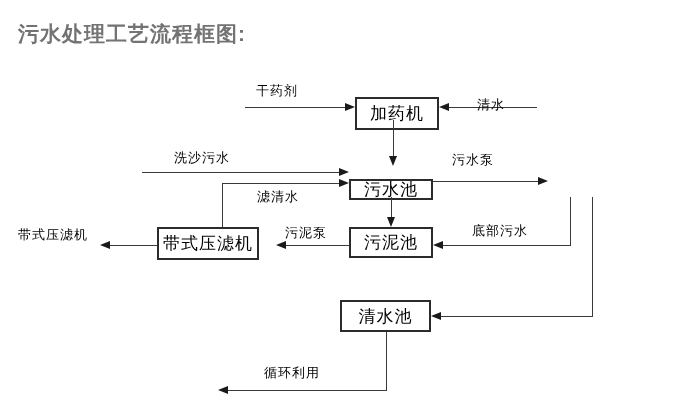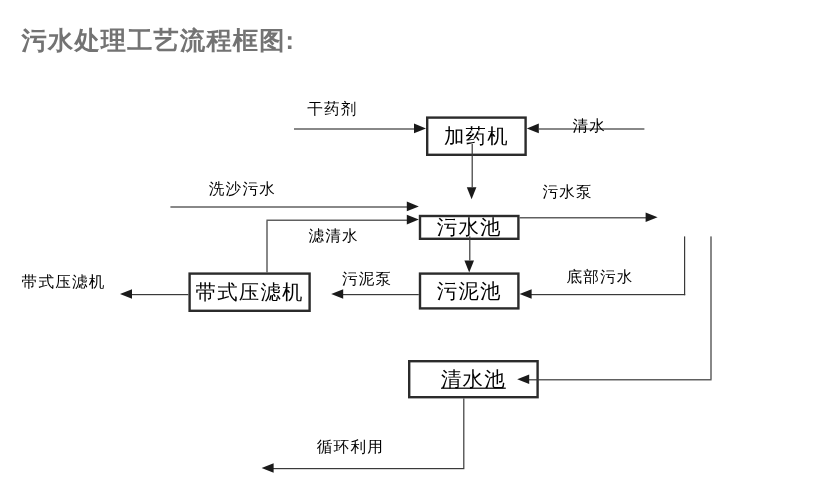--- a/index.html
+++ b/index.html
@@ -72,21 +72,21 @@
     border-left: 4.5px solid transparent;
     border-right: 4.5px solid transparent;
   }
 
   
   .n-dosing  { left: 355px; top: 97px;  width: 84px;  height: 33px; }
   .n-sewage  { left: 349px; top: 166px; width: 84px;  height: 21px; margin-top: 13px; }
   .n-tower   { left: 548px; top: 165px; width: 132px; height: 32px; }
   .n-press   { left: 157px; top: 227px; width: 102px; height: 33px; }
   .n-sludge  { left: 349px; top: 227px; width: 84px;  height: 31px; }
-  .n-clean   { left: 340px; top: 300px; width: 109px;  height: 32px; text-decoration: underline; }
+  .n-clean   { left: 340px; top: 300px; width: 91px;  height: 32px; }
 
   
   .hl-dry      { left: 245px; top: 107px; width: 101px; }
   .hl-clear    { left: 449px; top: 107px; width: 88px;  }
   .hl-sand     { left: 142px; top: 172px; width: 198px; }
   .hl-filtered { left: 222px; top: 183px; width: 118px; }
   .hl-spump    { left: 433px; top: 181px; width: 106px; }
   .hl-slpump   { left: 285px; top: 245px; width: 64px;  }
   .hl-bottom   { left: 442px; top: 245px; width: 129px; }
   .hl-toclean  { left: 440px; top: 316px; width: 153px; }

